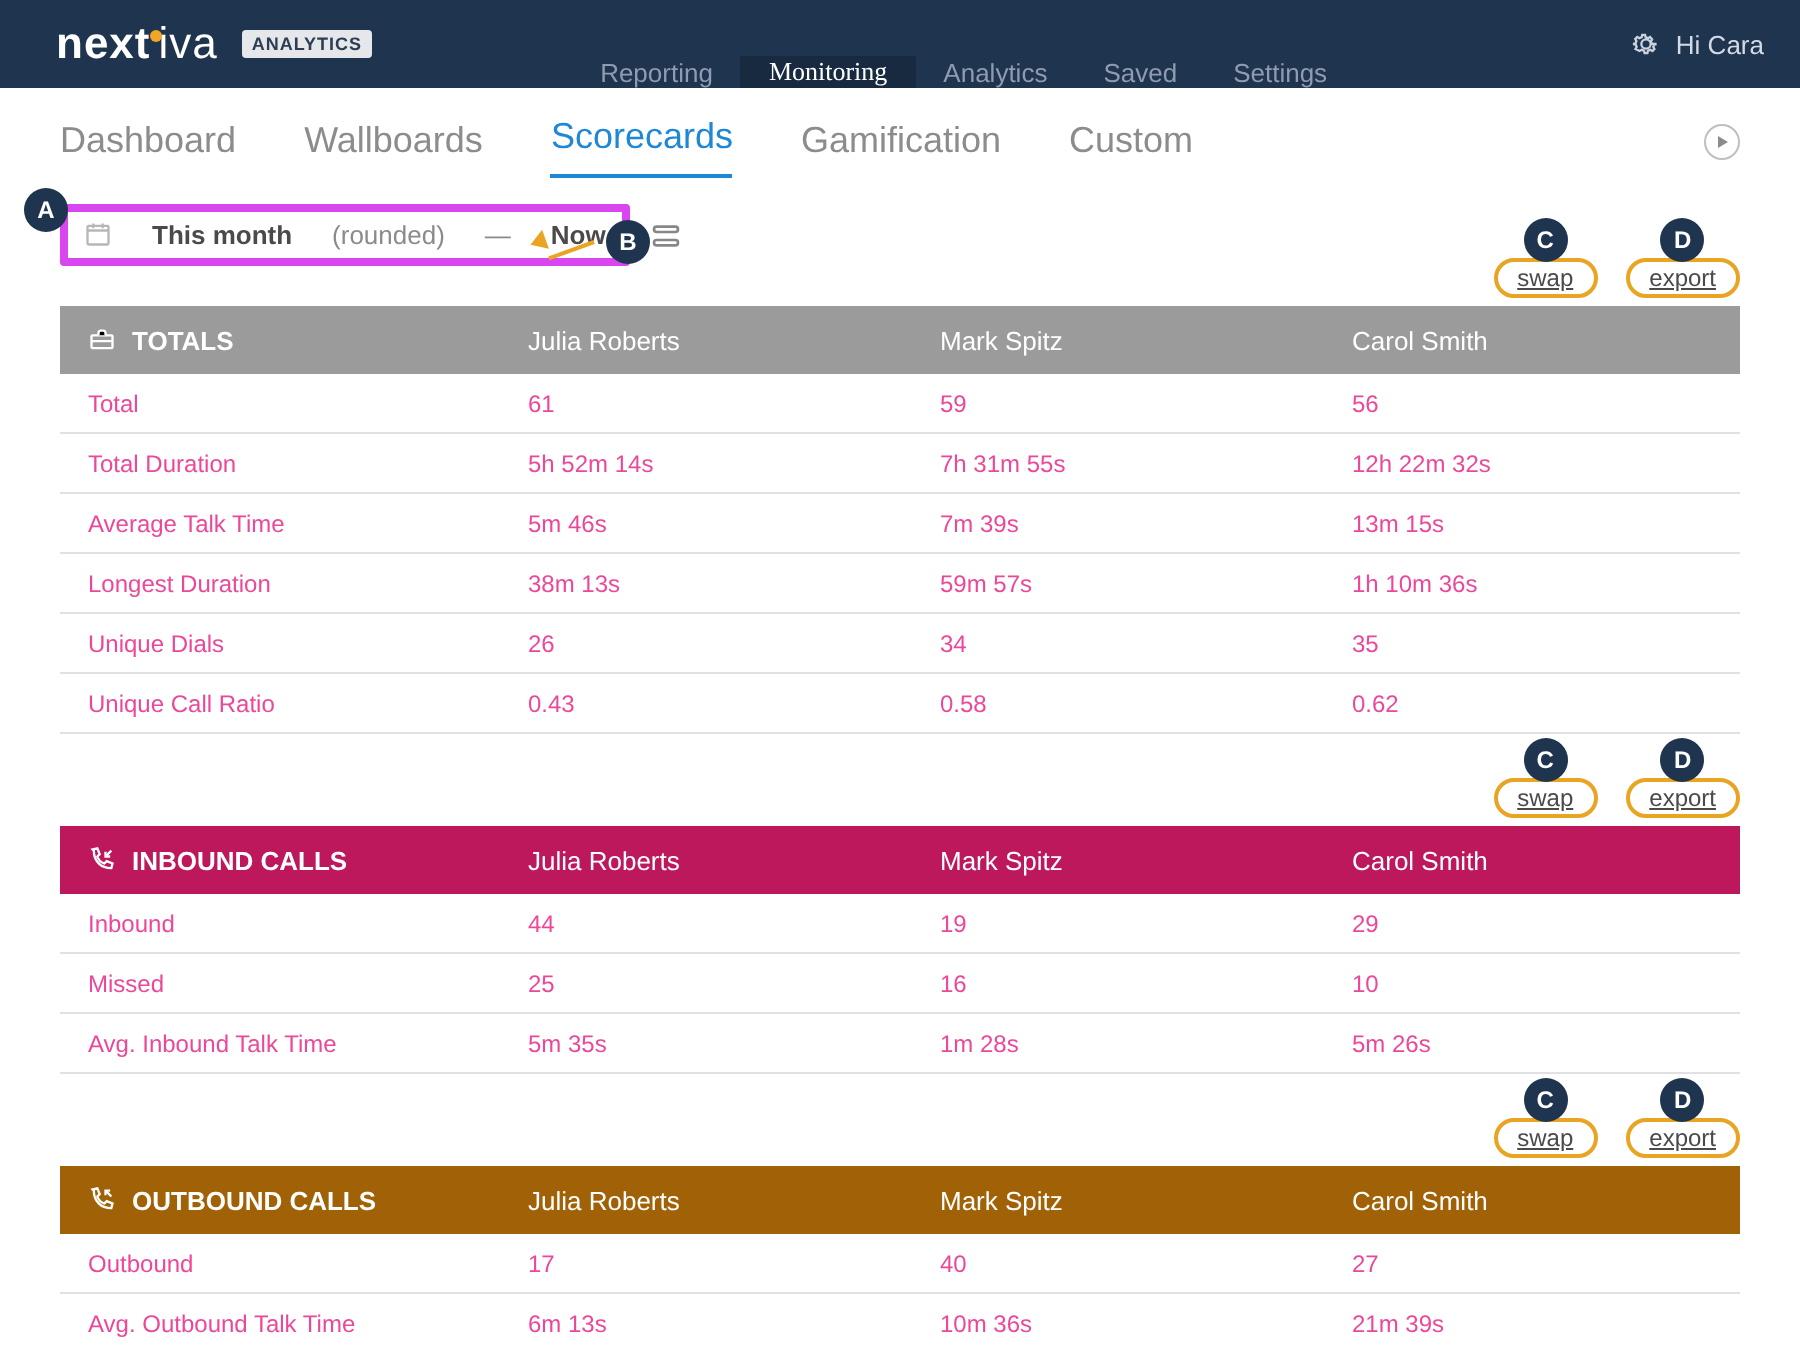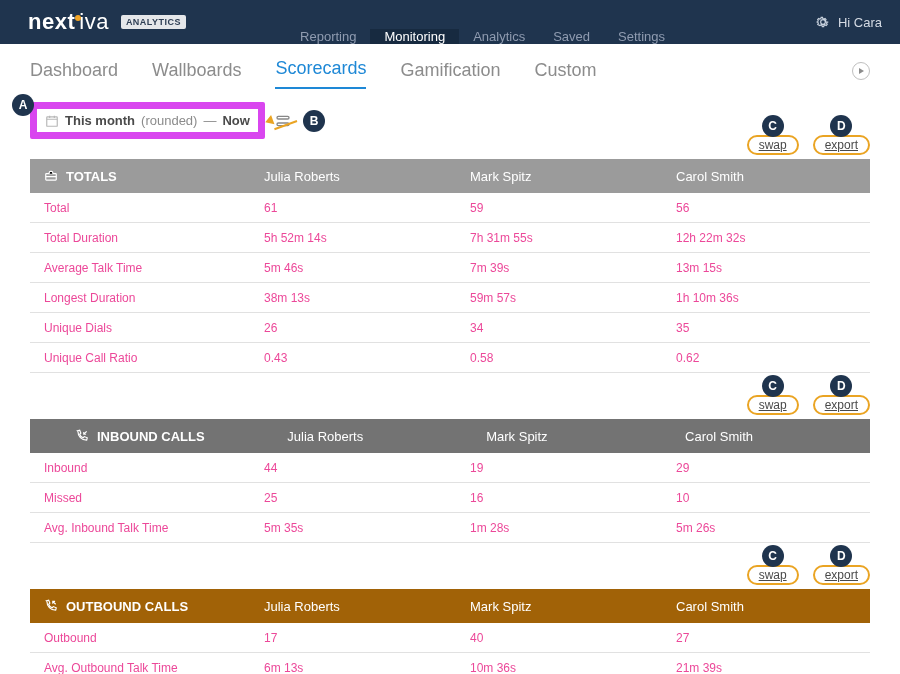--- a/index.html
+++ b/index.html
@@ -5,48 +5,48 @@
   * { box-sizing: border-box; margin: 0; padding: 0; }
   body { font-family: "Segoe UI", "Helvetica Neue", Arial, sans-serif; font-size: 13px; color: #333; background:#fff; width:900px;}
   .topbar { background:#1f344e; height:44px; display:flex; align-items:center; padding:0 18px 0 28px; color:#b9c3d0;}
   .brand { display:flex; align-items:center; gap:6px;}
   .brand-text { font-size:22px; font-weight:300; color:#fff; letter-spacing:0.5px;}
   .brand-text b { font-weight:600;}
   .brand-dot { width:6px;height:6px;border-radius:50%;background:#f2a526;display:inline-block;position:relative;top:-8px;margin-right:-2px;}
   .badge { background:#e5e7ea;color:#2d3d53;font-size:9px; font-weight:700; padding:2px 5px;border-radius:2px;margin-left:6px;letter-spacing:0.5px;}
   .topnav { display:flex; margin-left:100px; height:100%; align-items:flex-end;}
   .topnav .item { display:flex;align-items:center; padding:0 14px; font-size:13px; color:#8f9bb0; cursor:pointer;}
-  .topnav .item.active { background:#172a40; color:#fff;}
+  .topnav .item.active { background:#172a40; color:#fff;font-family:Liberation Serif, serif;}
   .spacer { flex:1;}
   .userarea { display:flex;align-items:center;gap:8px;color:#d5dbe4;font-size:13px;}
   .gear-icon { width:14px;height:14px;}
   .subnav { display:flex; align-items:flex-end; gap:34px; padding:14px 30px 0 30px; border-bottom:1px solid #fff; position:relative;}
   .subnav .tab { font-size:18px; color:#8c8c8c; padding-bottom:8px; cursor:pointer;}
   .subnav .tab.active { color:#1e88d6; border-bottom:2px solid #1e88d6;}
   .play-right { position:absolute; right:30px; top:18px; width:18px;height:18px;border:1px solid #bfbfbf;border-radius:50%; display:flex;align-items:center;justify-content:center; cursor:pointer;}
   .play-right:after { content:""; border-left:5px solid #8c8c8c;border-top:3px solid transparent;border-bottom:3px solid transparent;margin-left:1px;}
   .page { padding:12px 30px 20px 30px;}
   .range-row { display:flex; align-items:center; gap:10px; position:relative;}
-  .range-box { border:7px solid #d946ef; border-radius:2px; padding:4px 8px; display:flex;align-items:flex-end;gap:6px; background:#fff;}
+  .range-box { border:4px solid #d946ef; border-radius:2px; padding:4px 8px; display:flex;align-items:flex-start;gap:20px; background:#fff;}
   .cal-icon { width:14px;height:14px; opacity:.6;}
   .range-box .muted { color:#8b8b8b;}
   .range-box b { font-weight:700; color:#4a4a4a;}
   .customize-icon { width:16px;height:16px; opacity:.7; cursor:pointer;}
   .ann { position:absolute; width:22px;height:22px;border-radius:50%;background:#1f344e;color:#fff;display:flex;align-items:center;justify-content:center;font-size:12px;font-weight:600;}
   .ann-a { left:-18px; top:-8px;}
   .arrow-b { position:absolute; left:235px; top:8px; display:flex;align-items:center;}
   .arrow-line { width:24px;height:2px;background:#eaa423; transform:rotate(-20deg); transform-origin:right center;}
   .arrow-head { width:0;height:0;border-right:8px solid #eaa423;border-top:5px solid transparent;border-bottom:5px solid transparent; transform:rotate(-20deg);}
   .tableblock { margin-top:20px; position:relative;}
   .actions { position:absolute; right:0; top:-24px; display:flex; gap:14px; align-items:center;}
   .action-link { color:#4a4a4a; font-size:12px; text-decoration:underline; border:2px solid #eaa423; border-radius:14px; padding:1px 10px; cursor:pointer; position:relative;}
   .ann-float { top:-22px;left:50%;transform:translateX(-50%);}
   .head-row { display:flex; color:#fff; font-weight:600; font-size:13px; height:34px; align-items:center;}
   .head-row.gray { background:#9b9b9b;}
-  .head-row.orange { background:#737373;padding-left:31px;}
+  .head-row.orange { background:#be185d;}
   .head-row.blue { background:#a16207;}
   .head-cell { padding:0 14px; display:flex;align-items:center; gap:8px;}
   .head-cell.first { width:220px;}
   .head-cell.col { width:206px; font-weight:500;}
   .icon-mini { width:14px;height:14px;}
   .data-row { display:flex; border-bottom:1px solid #e1e1e1; height:30px; align-items:center; font-size:12px; color:#ec4899;}
   .data-row .label { width:220px; padding:0 14px;}
   .data-row .val { width:206px; padding:0 14px;}
   .tableblock + .tableblock { margin-top:46px;}
   svg { display:block;}

